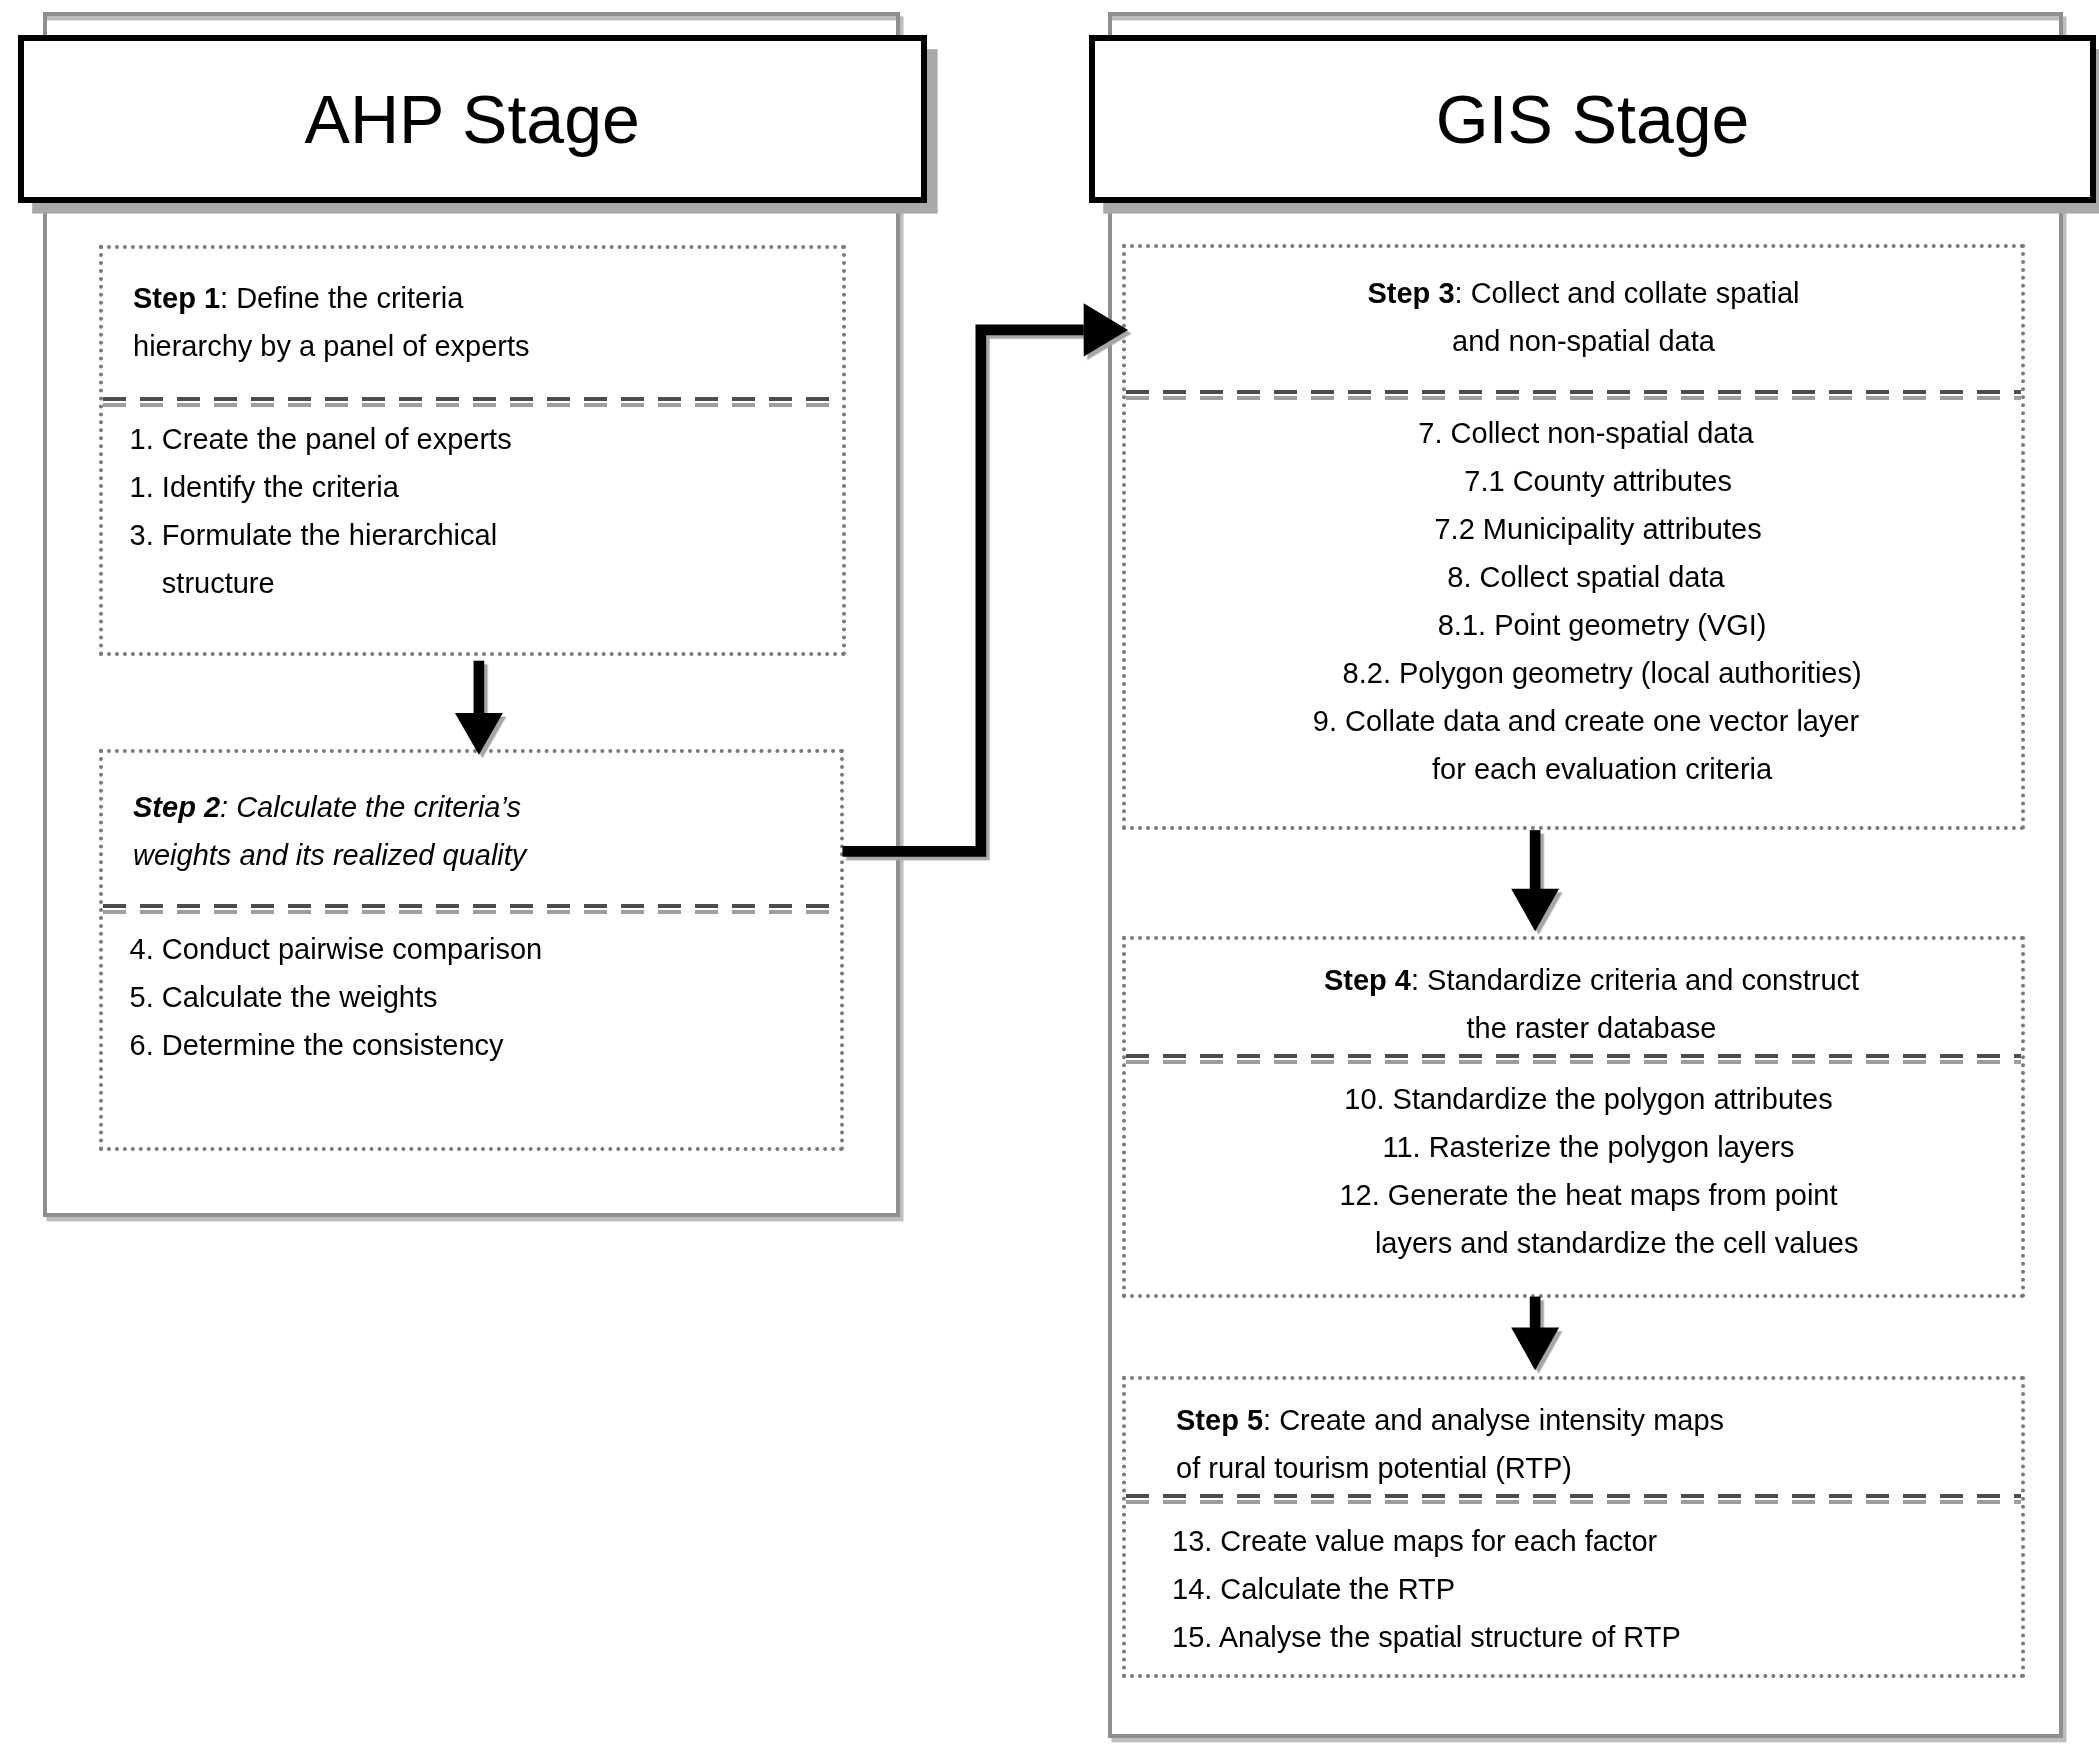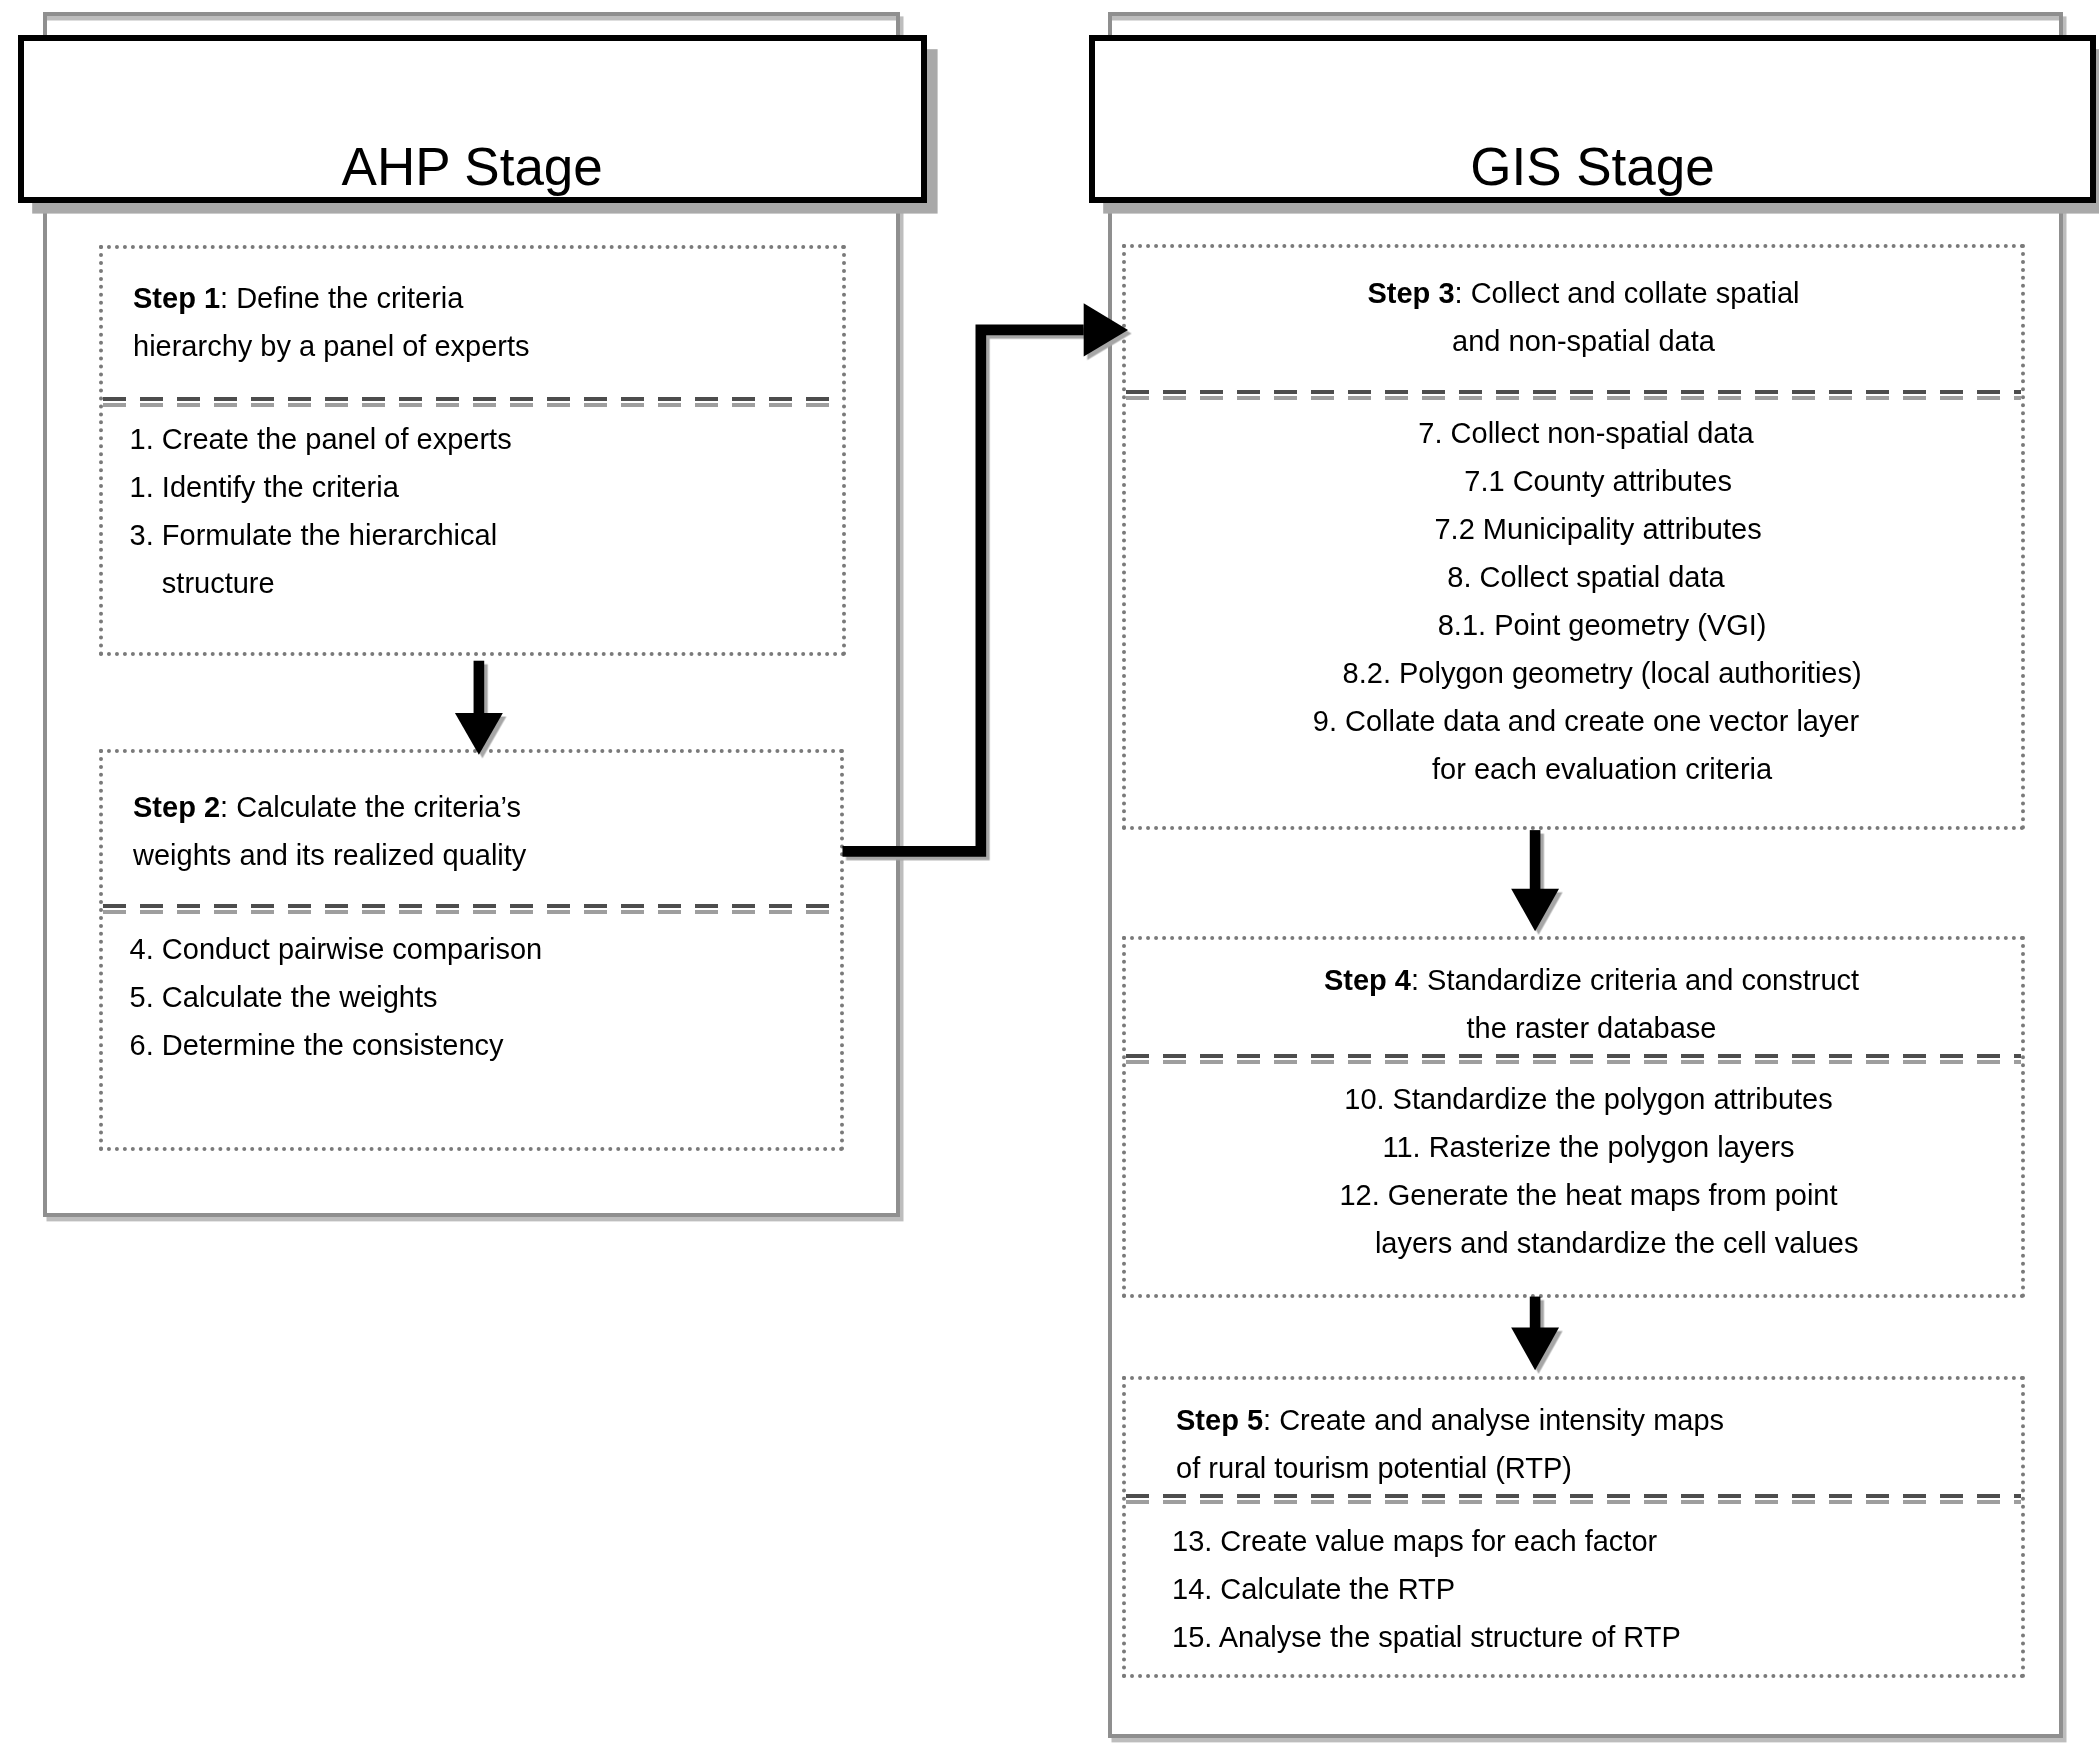--- a/index.html
+++ b/index.html
@@ -27,23 +27,23 @@
   #ahp-panel  { left: 43px;   top: 12.4px; width: 849px;  height: 1197px; }
   #gis-panel  { left: 1108px; top: 12.4px; width: 947px; height: 1718px; }
 
   
   .stage-header {
     position: absolute;
     background: #ffffff;
     border: 6.2px solid #000000;
     box-shadow: 12.4px 12.4px 0 -1.8px #a9a9a9;
     display: flex;
-    align-items: flex-end;
+    align-items: center;
     justify-content: center;
-    font-size: 53px;
+    font-size: 68px;
     letter-spacing: 0;
     z-index: 3;
   }
   #ahp-header { left: 17.7px;   top: 35px; width: 897px; height: 156px; }
   #gis-header { left: 1089px; top: 35px; width: 995px; height: 156px; }
 
   
   .step-group {
     position: absolute;
     border: 4.4px dotted #7a7a7a;
@@ -59,21 +59,21 @@
   #step4-group { left: 1122px; top: 936px; width: 903px; height: 362px; text-align: center; }
   #step5-group { left: 1122px; top: 1376px; width: 903px; height: 302px; }
 
   .group-title {
     box-sizing: border-box;
     white-space: pre-wrap;
   }
   .group-title .step-label { font-weight: bold; }
 
   #step1-group .group-title { height: 148px; padding: 25px 14px 0 30px; }
-  #step2-group .group-title { height: 151px; padding: 30px 14px 0 30px; }
+  #step2-group .group-title { height: 151px; padding: 30px 14px 0 30px; font-style: italic; }
   #step3-group .group-title { height: 142px; padding: 21px 14px 0 34px; }
   #step4-group .group-title { height: 114px; padding: 16px 14px 0 50px; }
   #step5-group .group-title { height: 114px; padding: 16px 14px 0 50px; }
 
   
   .divider {
     height: 10.6px;
     background-image:
       repeating-linear-gradient(90deg, #4d4d4d 0 23px, rgba(0,0,0,0) 23px 37px),
       repeating-linear-gradient(90deg, #9e9e9e 0 23px, rgba(0,0,0,0) 23px 37px);

